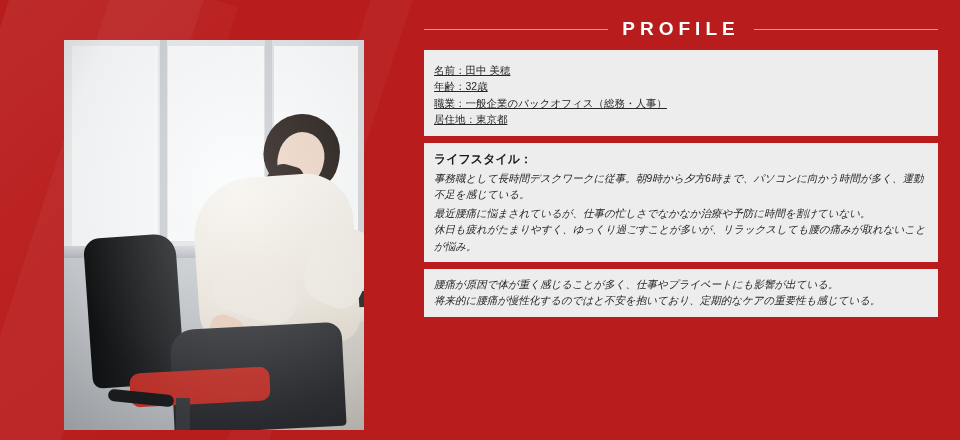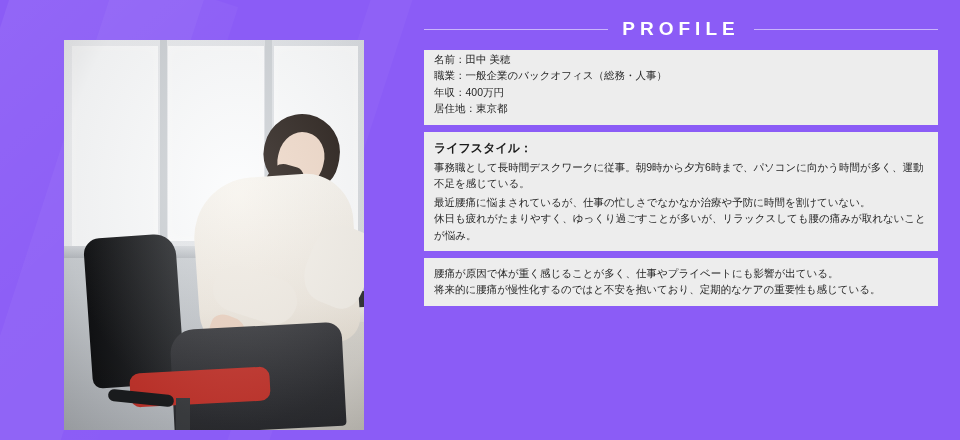--- a/index.html
+++ b/index.html
@@ -11,21 +11,21 @@
     width: 960px;
     height: 440px;
     overflow: hidden;
     font-family: "Liberation Sans", sans-serif;
     background: #4a4a4a;
   }
   #page {
     position: relative;
     width: 960px;
     height: 440px;
-    background: #8b5cf6;
+    background: #b91c1c;
     overflow: hidden;
   }
   
   .bg-diag {
     position: absolute;
     top: -40px;
     left: -60px;
     width: 220px;
     height: 540px;
     background: linear-gradient(120deg, rgba(255,255,255,0.07) 0%, rgba(255,255,255,0.02) 55%, rgba(255,255,255,0.0) 100%);
@@ -204,29 +204,29 @@
   }
 
   .card {
     background: #ededed;
     color: #262626;
     margin-bottom: 7px;
     padding: 7px 10px 8px 10px;
     font-size: 10.5px;
     line-height: 1.55;
   }
-  .card.basic { padding-top: 1px; padding-bottom: 9px; }
+  .card.basic { padding-top: 12px; padding-bottom: 9px; text-decoration: underline; }
   .card-label {
     font-weight: bold;
     font-size: 12px;
     margin-bottom: 1px;
     color: #1a1a1a;
   }
   .line { white-space: pre-wrap; }
-  .para { margin: 0; }
+  .para { margin: 0; font-style: italic; }
   .para + .para { margin-top: 3px; }
 </style>
 </head>
 <body>
 
 <div id="page">
 
   <div class="bg-diag"></div>
   <div class="bg-diag2"></div>
   <div class="bg-diag3"></div>
@@ -268,22 +268,22 @@
   <div class="panel">
 
     <div class="profile-head">
       <div class="rule"></div>
       <div class="profile-title">PROFILE</div>
       <div class="rule"></div>
     </div>
 
     <div class="card basic">
       <div class="line">名前：田中 美穂</div>
+      <div class="line">年齢：32歳</div>
       <div class="line">職業：一般企業のバックオフィス（総務・人事）</div>
-      <div class="line">年収：400万円</div>
       <div class="line">居住地：東京都</div>
     </div>
 
     <div class="card">
       <div class="card-label">ライフスタイル：</div>
       <p class="para line">事務職として長時間デスクワークに従事。朝9時から夕方6時まで、パソコンに向かう時間が多く、運動不足を感じている。</p>
       <p class="para line">最近腰痛に悩まされているが、仕事の忙しさでなかなか治療や予防に時間を割けていない。
 休日も疲れがたまりやすく、ゆっくり過ごすことが多いが、リラックスしても腰の痛みが取れないことが悩み。</p>
     </div>
 

